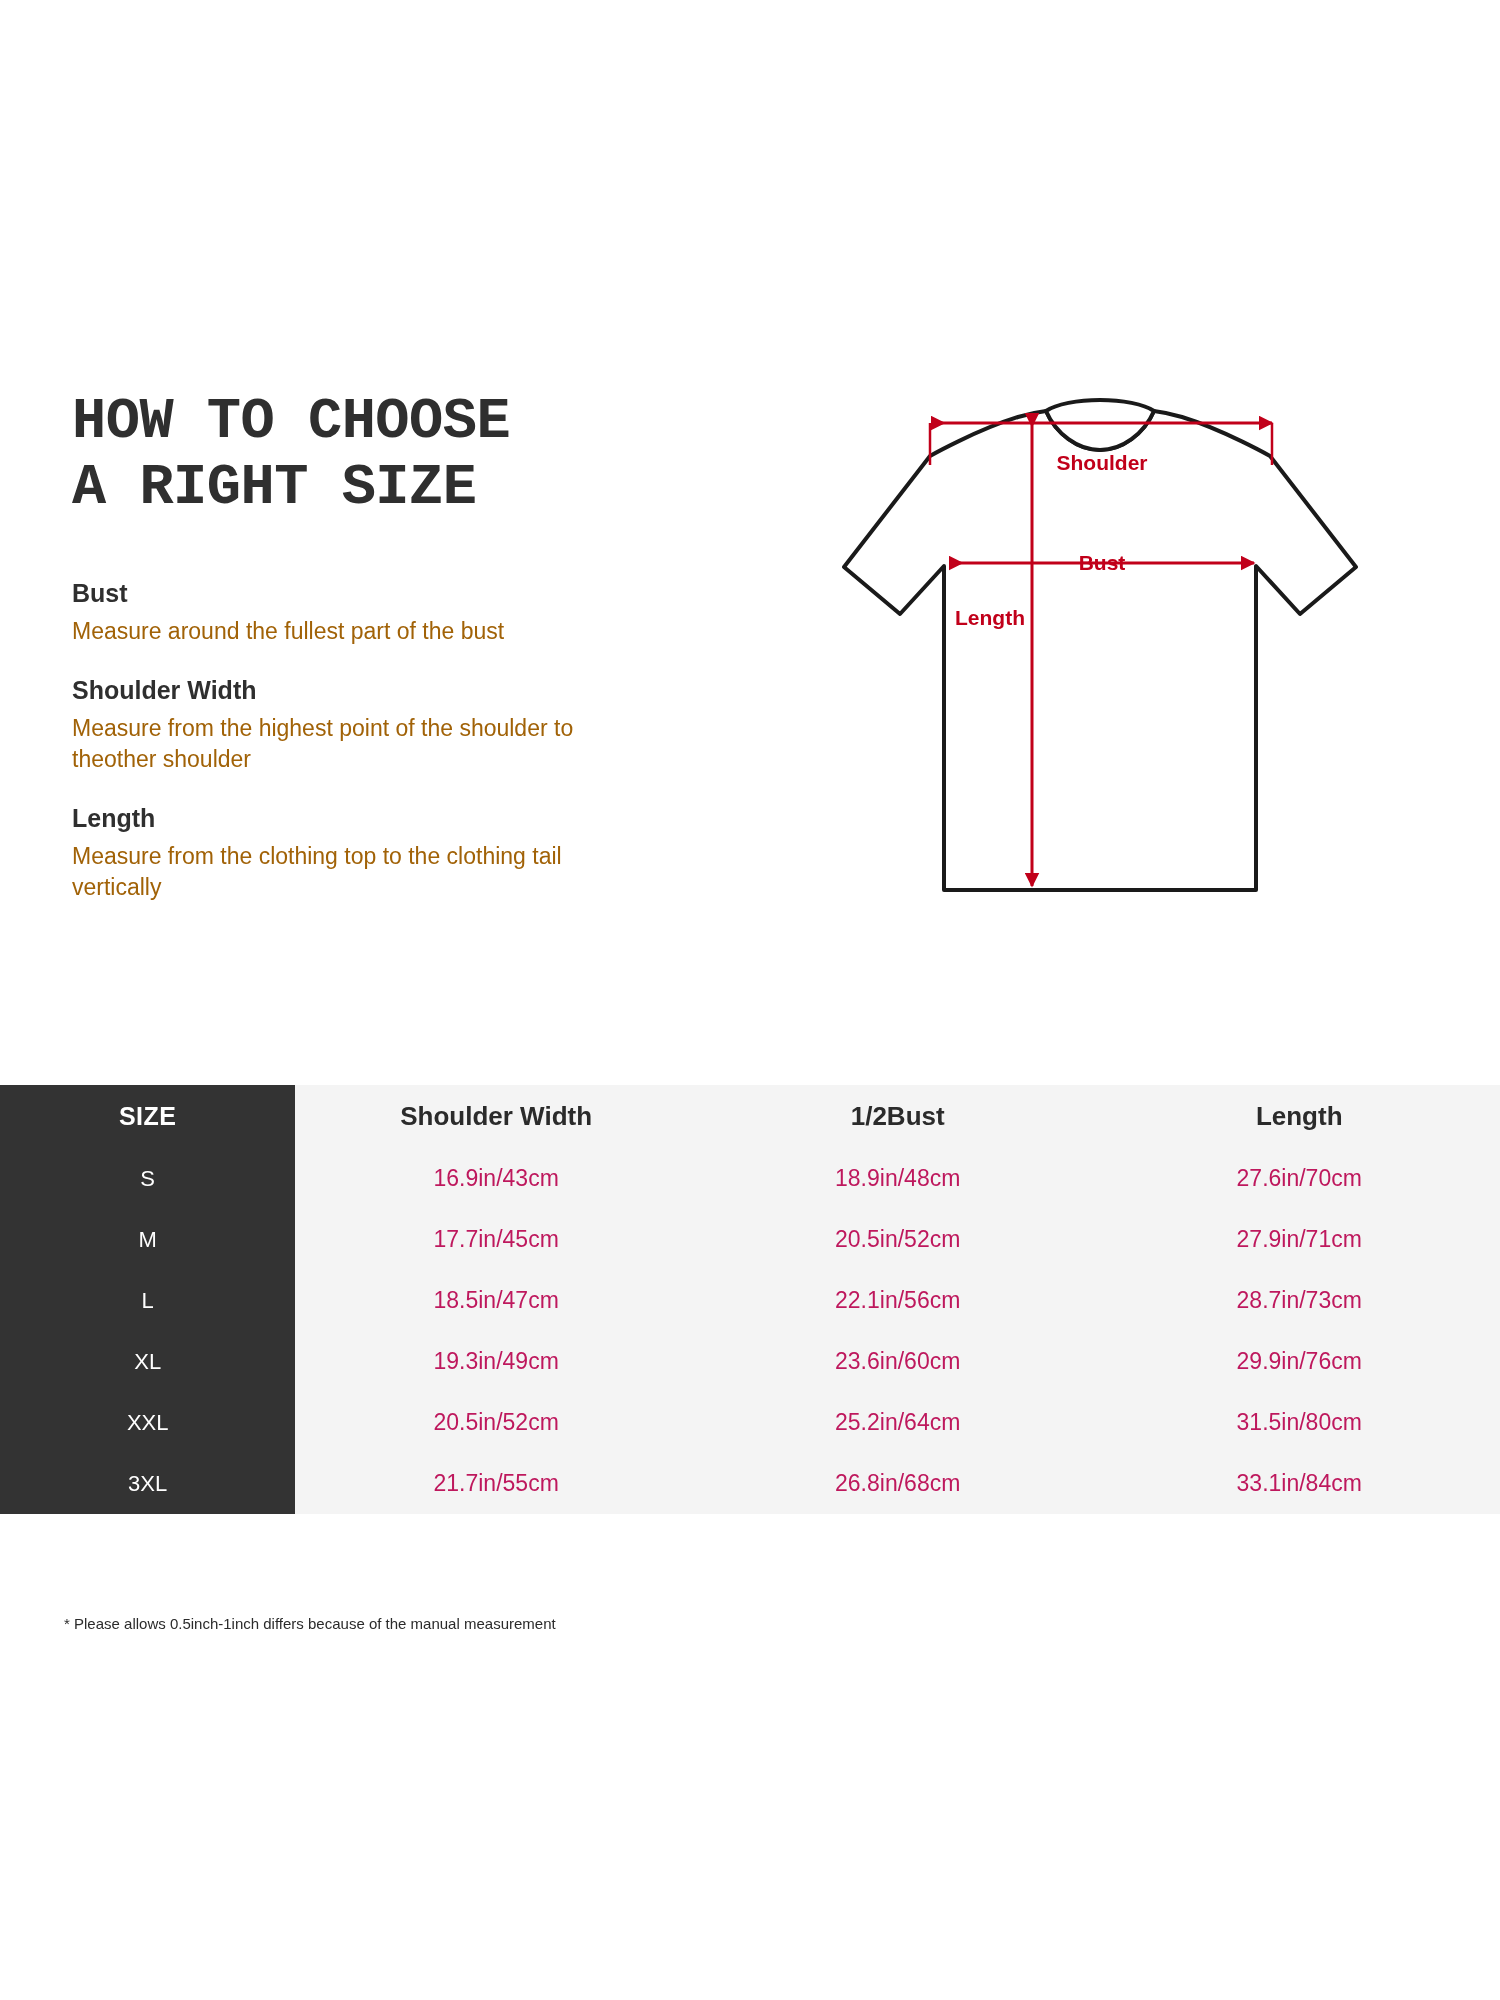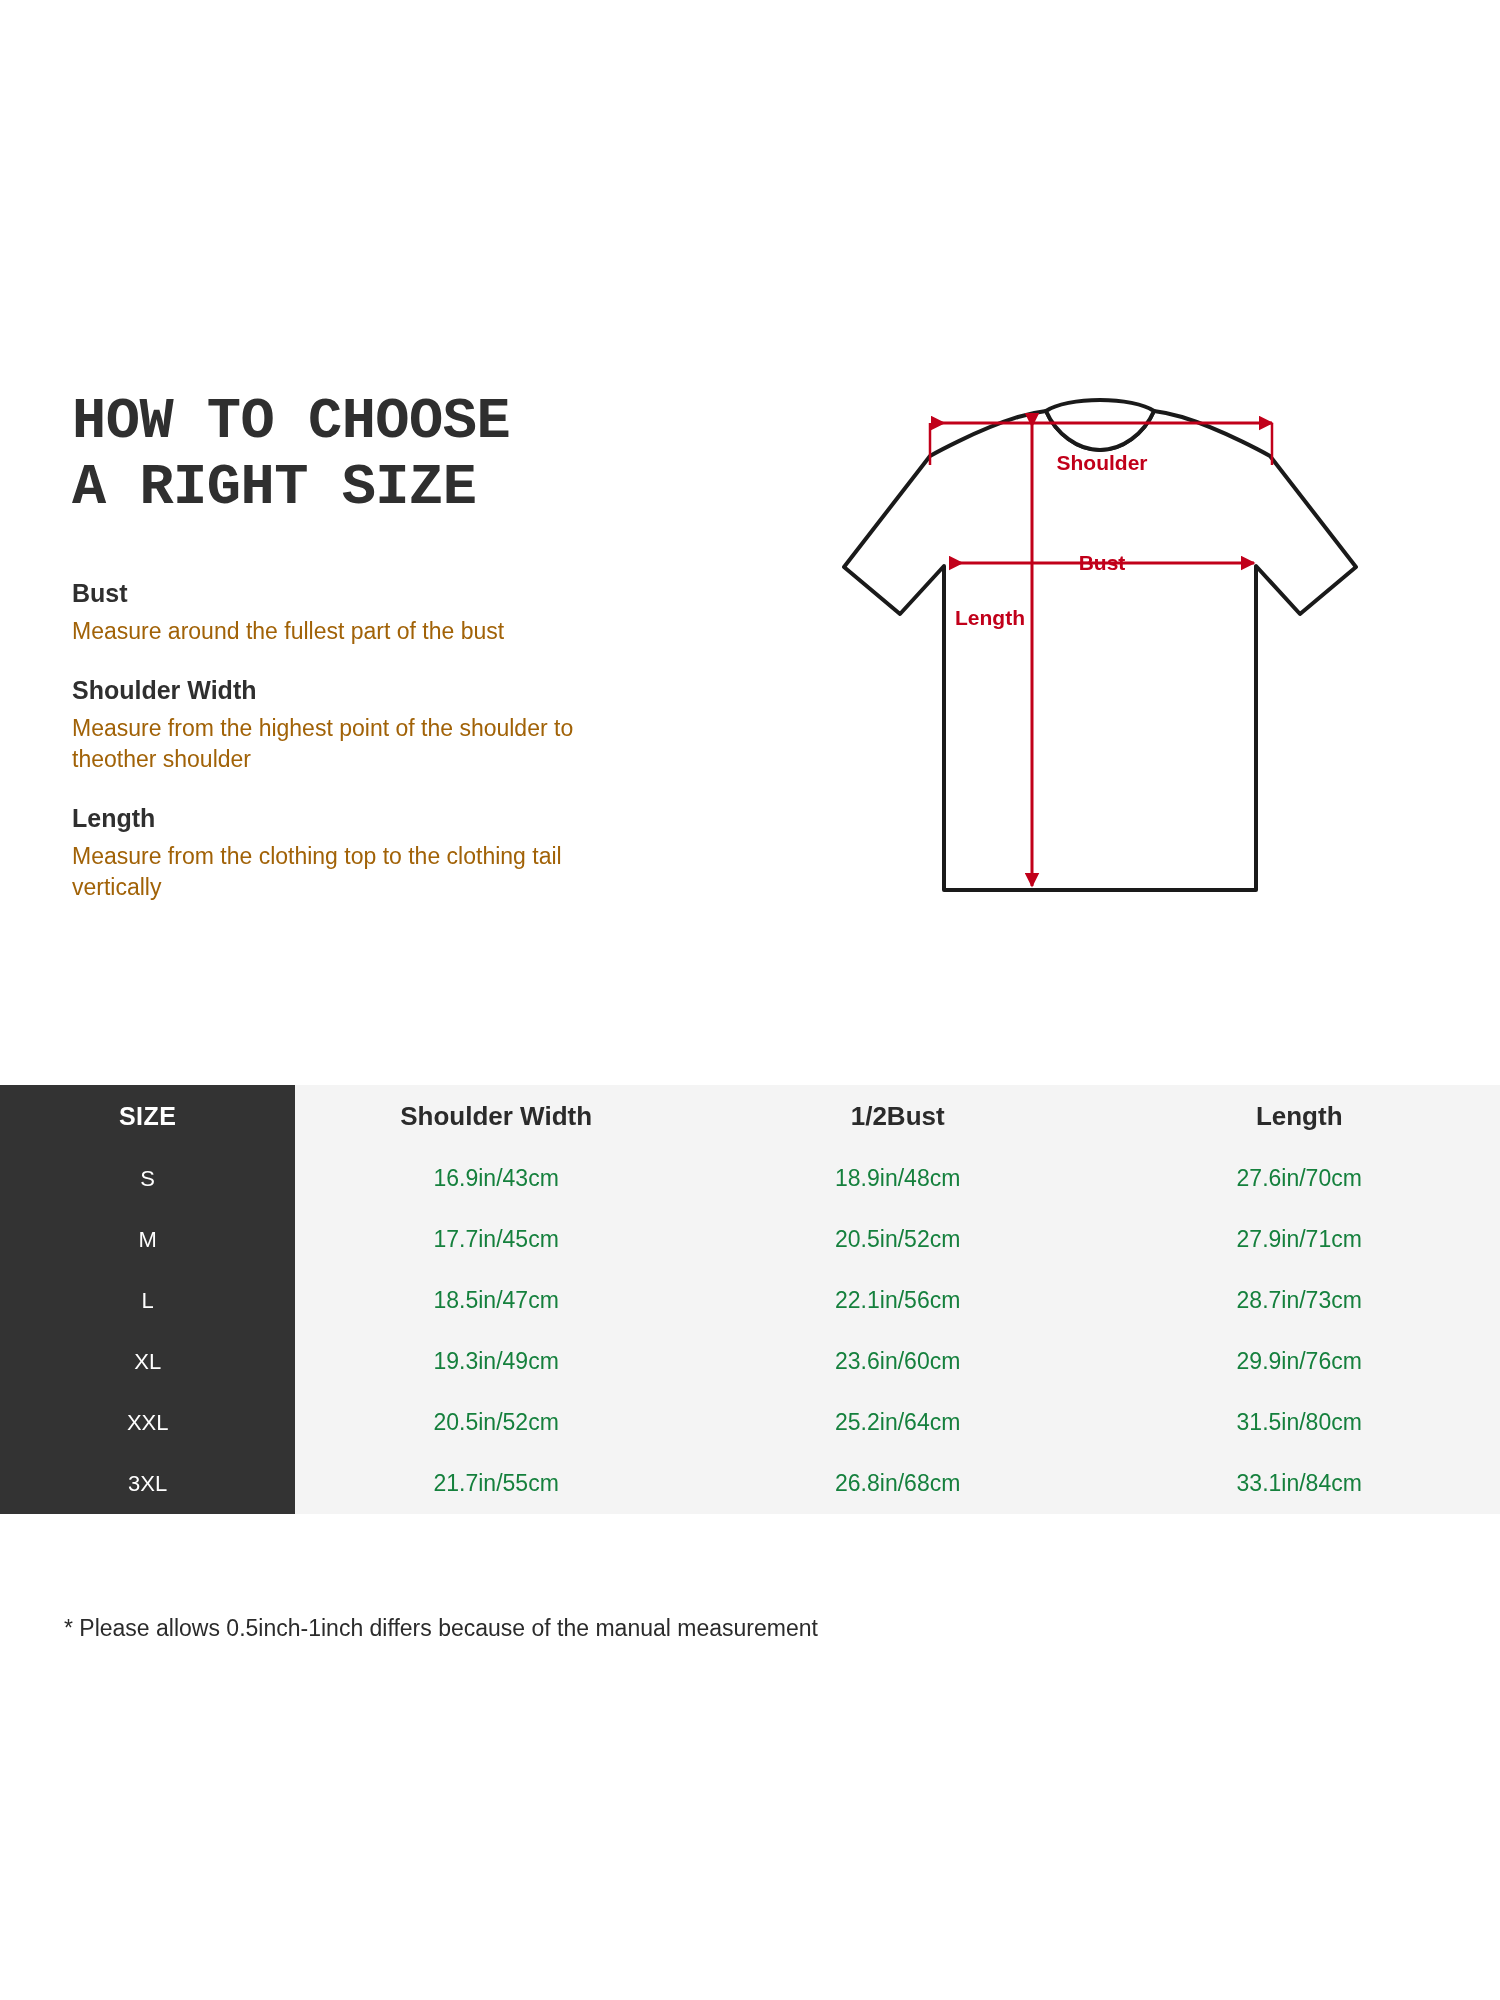--- a/index.html
+++ b/index.html
@@ -107,29 +107,29 @@
     font-size: 26px;
     font-weight: bold;
   }
   .cell-size {
     background: #333333;
     color: #ffffff;
     font-size: 22px;
   }
   .cell-data {
     background: #f4f4f4;
-    color: #15803d;
+    color: #be185d;
     font-size: 23px;
   }
 
   .note {
     position: absolute;
     left: 64px;
     top: 1615px;
-    font-size: 23px;
+    font-size: 15px;
     color: #2b2b2b;
   }
 
   .label-red {
     fill: #c1001a;
     font-family: "Liberation Sans", sans-serif;
     font-size: 21px;
     font-weight: bold;
   }
 </style>

